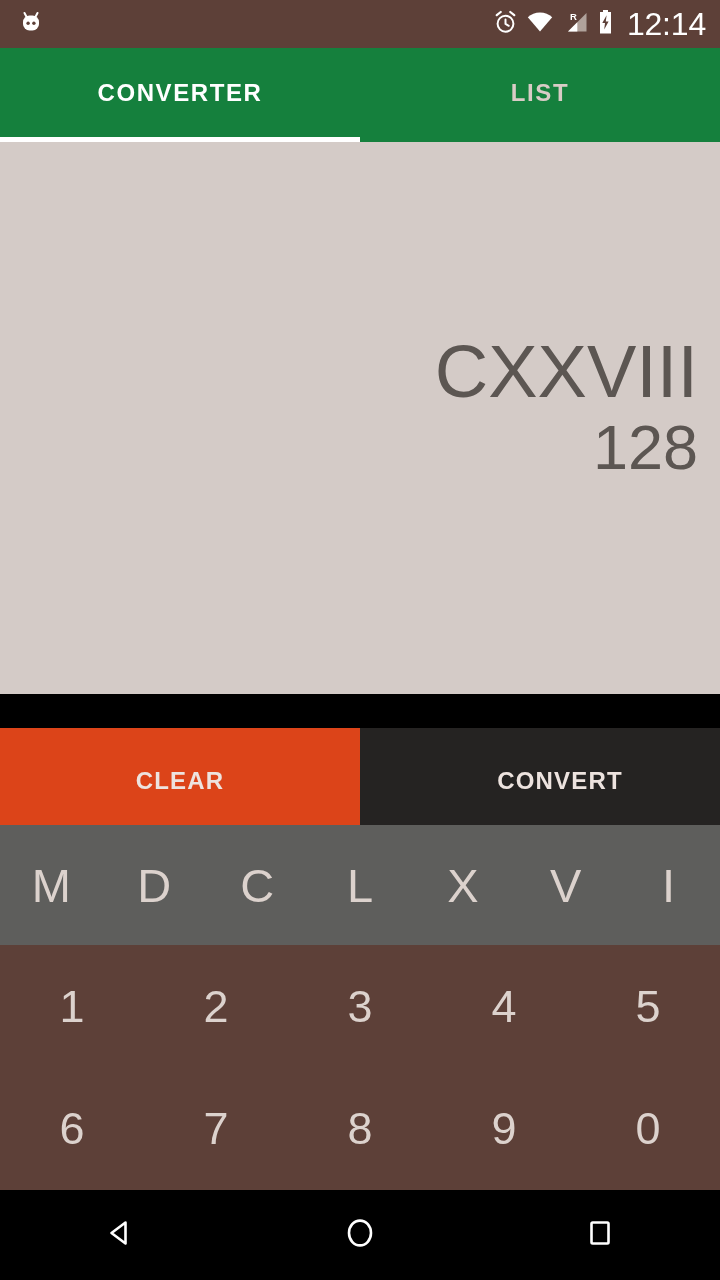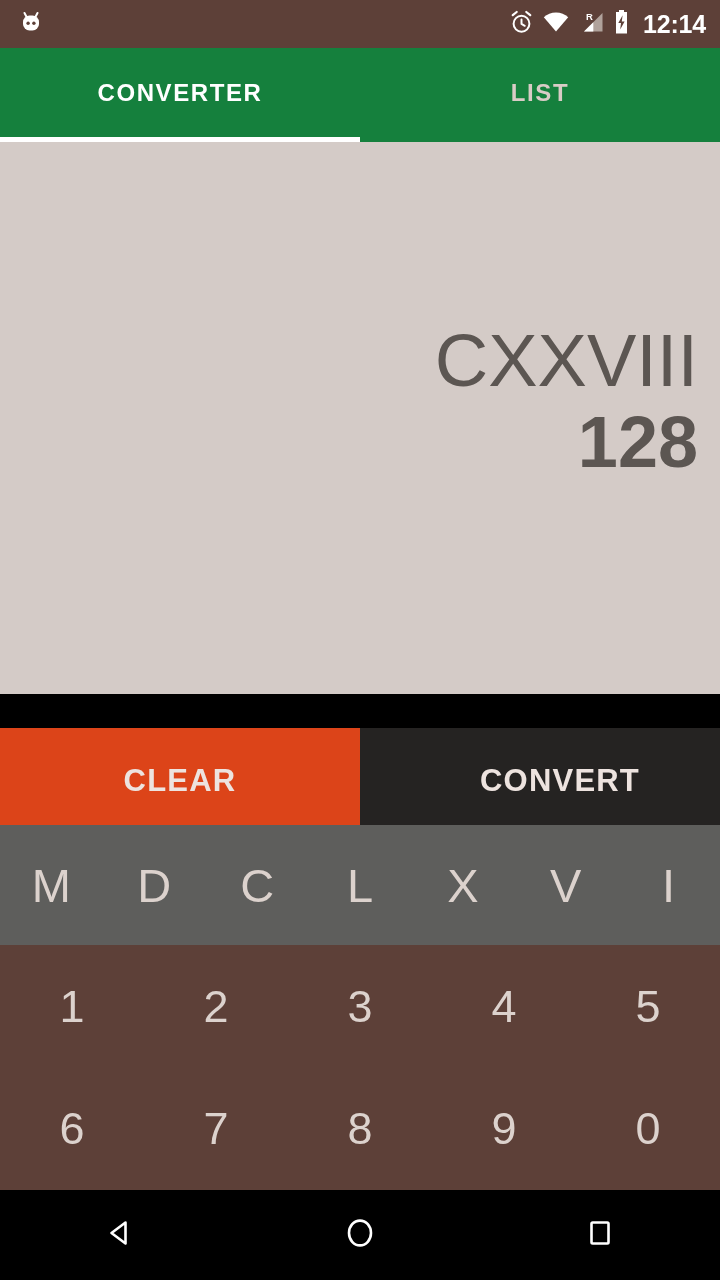--- a/index.html
+++ b/index.html
@@ -32,22 +32,22 @@
     box-sizing: border-box;
   }
   .status-left { display: flex; align-items: center; }
   .status-right {
     display: flex;
     align-items: center;
     gap: 9px;
   }
   .status-clock {
     color: #FFFFFF;
-    font-size: 25px;
-    font-weight: bold;
+    font-size: 32px;
+    font-weight: normal;
     letter-spacing: -0.2px;
     line-height: 1;
     margin-left: 4px;
   }
   .sicon { display: block; }
 
   
   .tab-bar {
     position: absolute;
     left: 0; top: 48px;
@@ -94,40 +94,40 @@
   }
   .display-roman {
     color: #5C5652;
     font-size: 74px;
     line-height: 0.95;
     font-weight: normal;
     letter-spacing: 0px;
   }
   .display-arabic {
     color: #5C5652;
-    font-size: 72px;
+    font-size: 63px;
     line-height: 1.28;
-    font-weight: bold;
+    font-weight: normal;
     letter-spacing: 0px;
   }
 
   
   .action-row {
     position: absolute;
     left: 0; top: 728px;
     width: 720px; height: 97px;
     display: flex;
   }
   .action-btn {
     width: 360px;
     height: 106px;
     display: flex;
     align-items: center;
     justify-content: center;
-    font-size: 31px;
+    font-size: 24px;
     font-weight: bold;
     letter-spacing: 1.2px;
     box-sizing: border-box;
   }
   .action-clear { background: #DC4419; color: #EDE3DF; }
   .action-convert { background: #252322; color: #EDE3DF; padding-left: 40px; }
 
   
   .roman-row {
     position: absolute;

